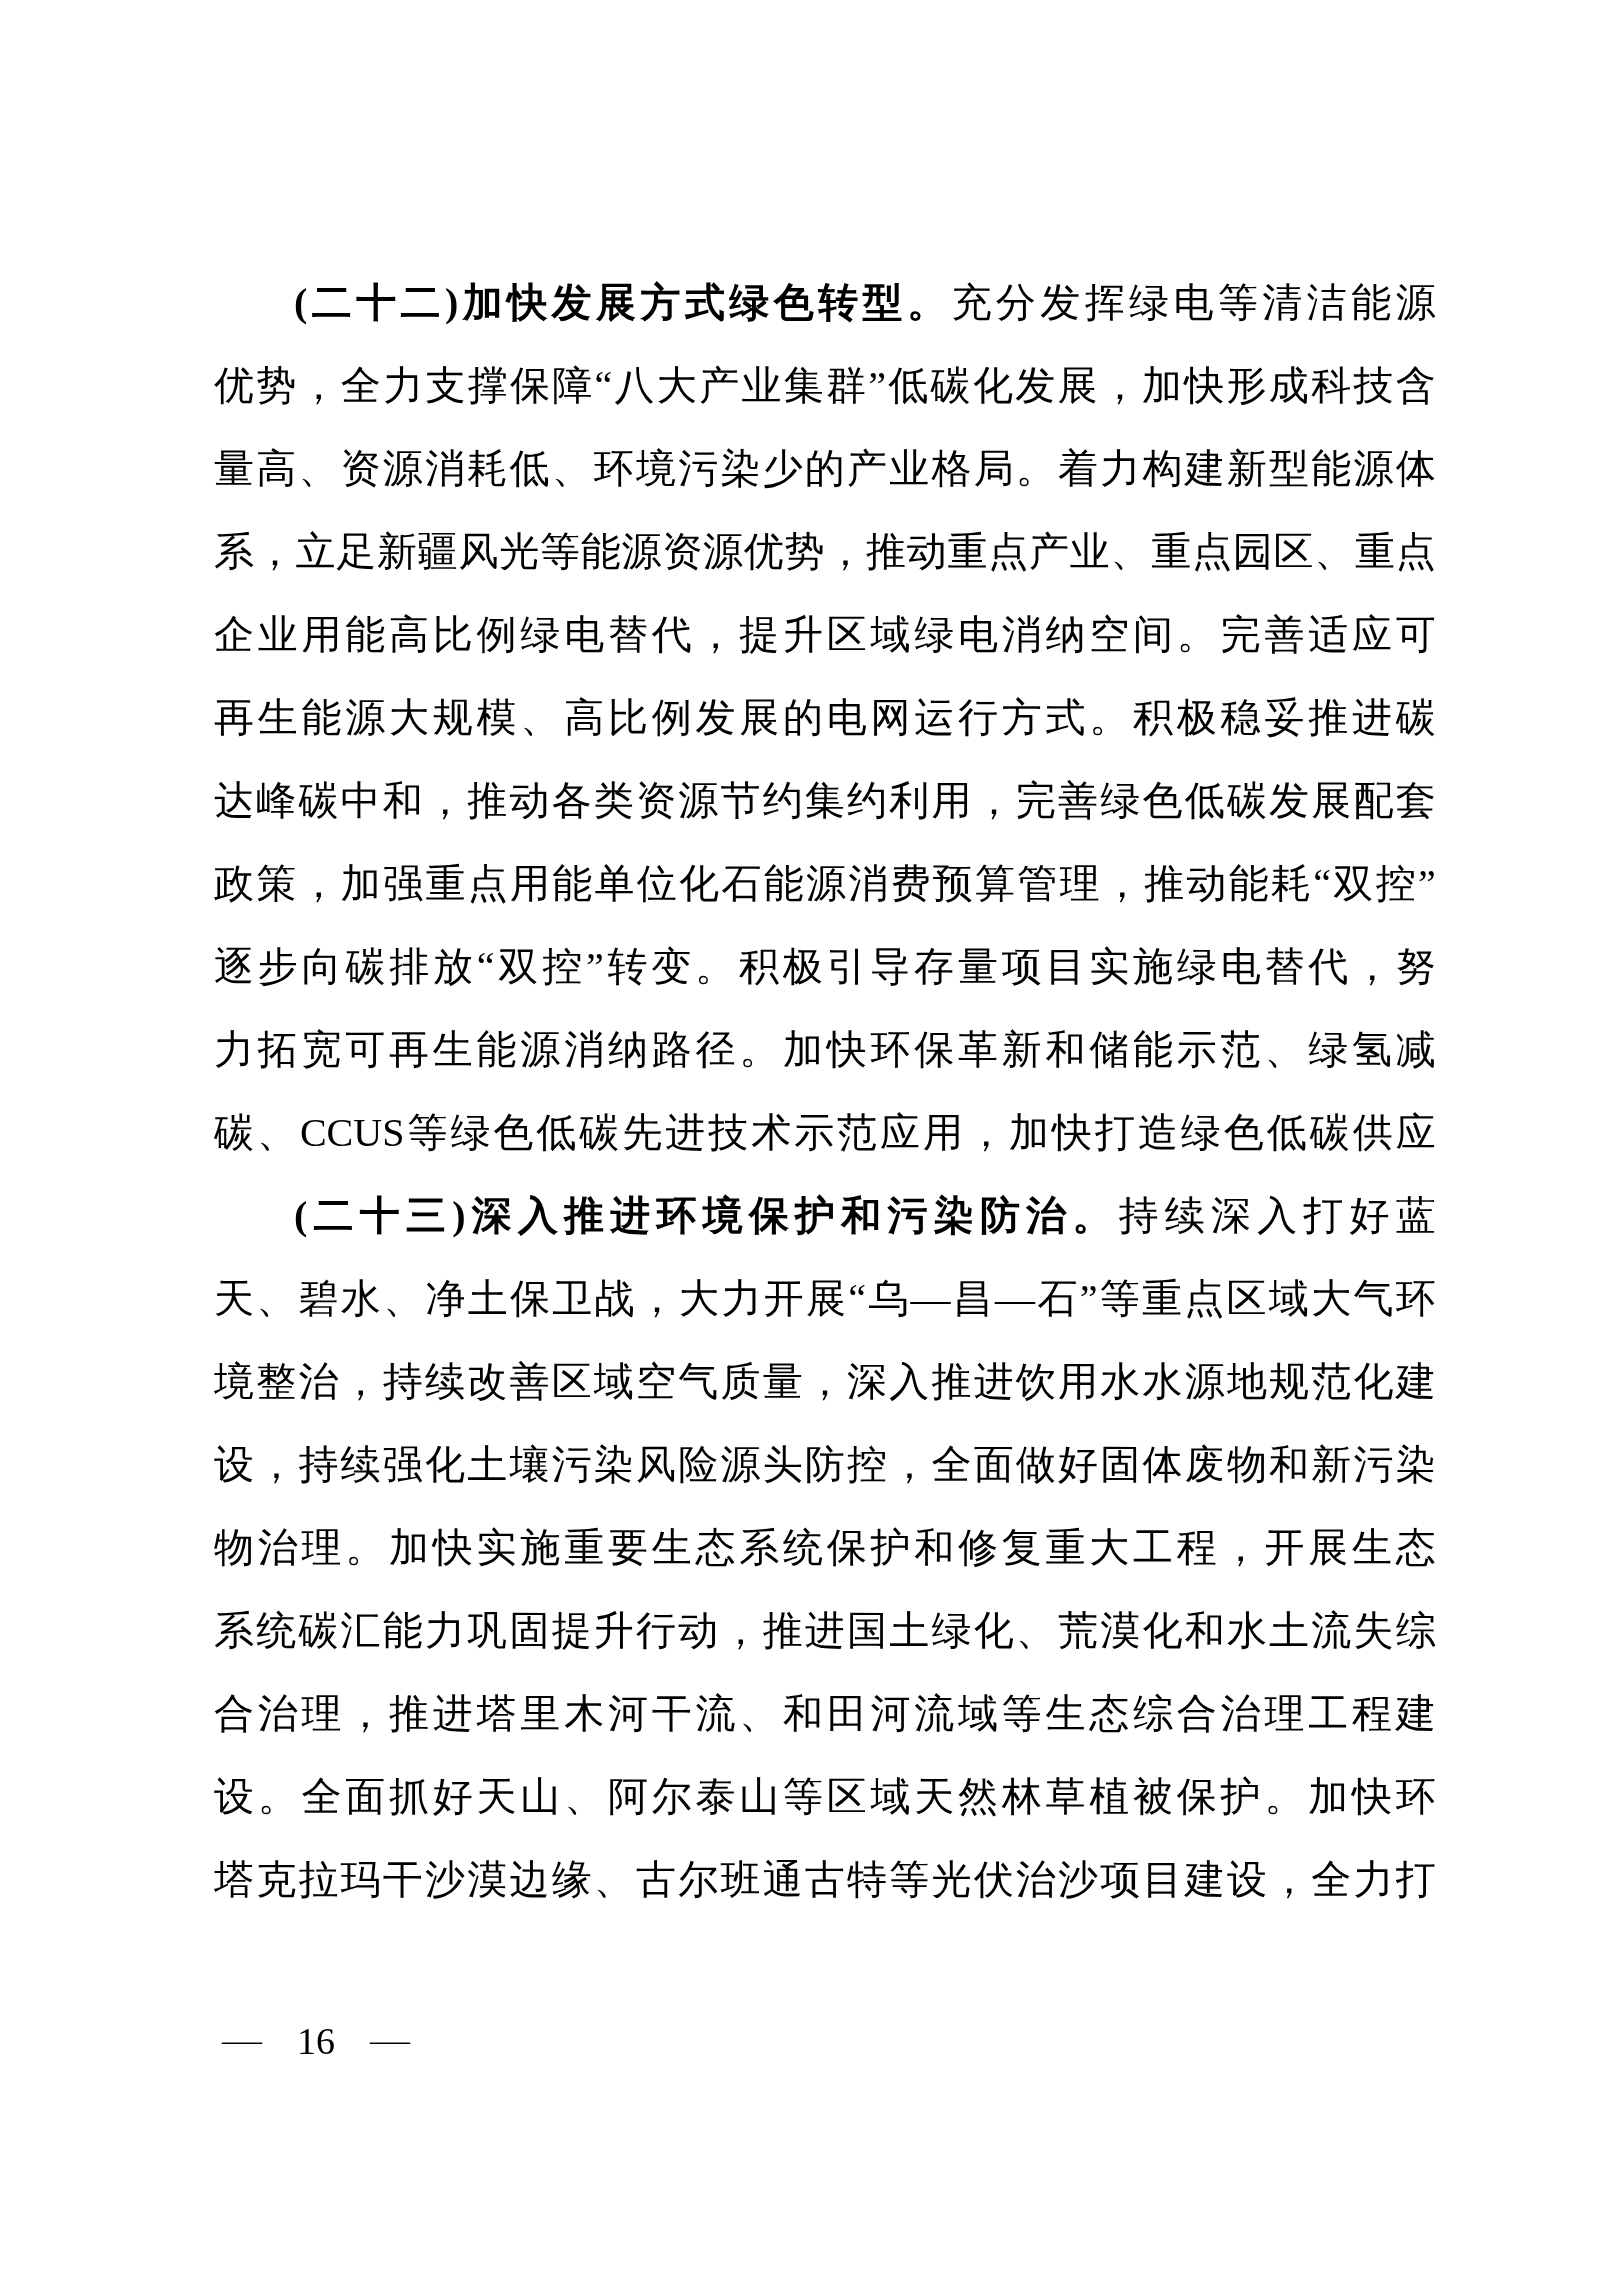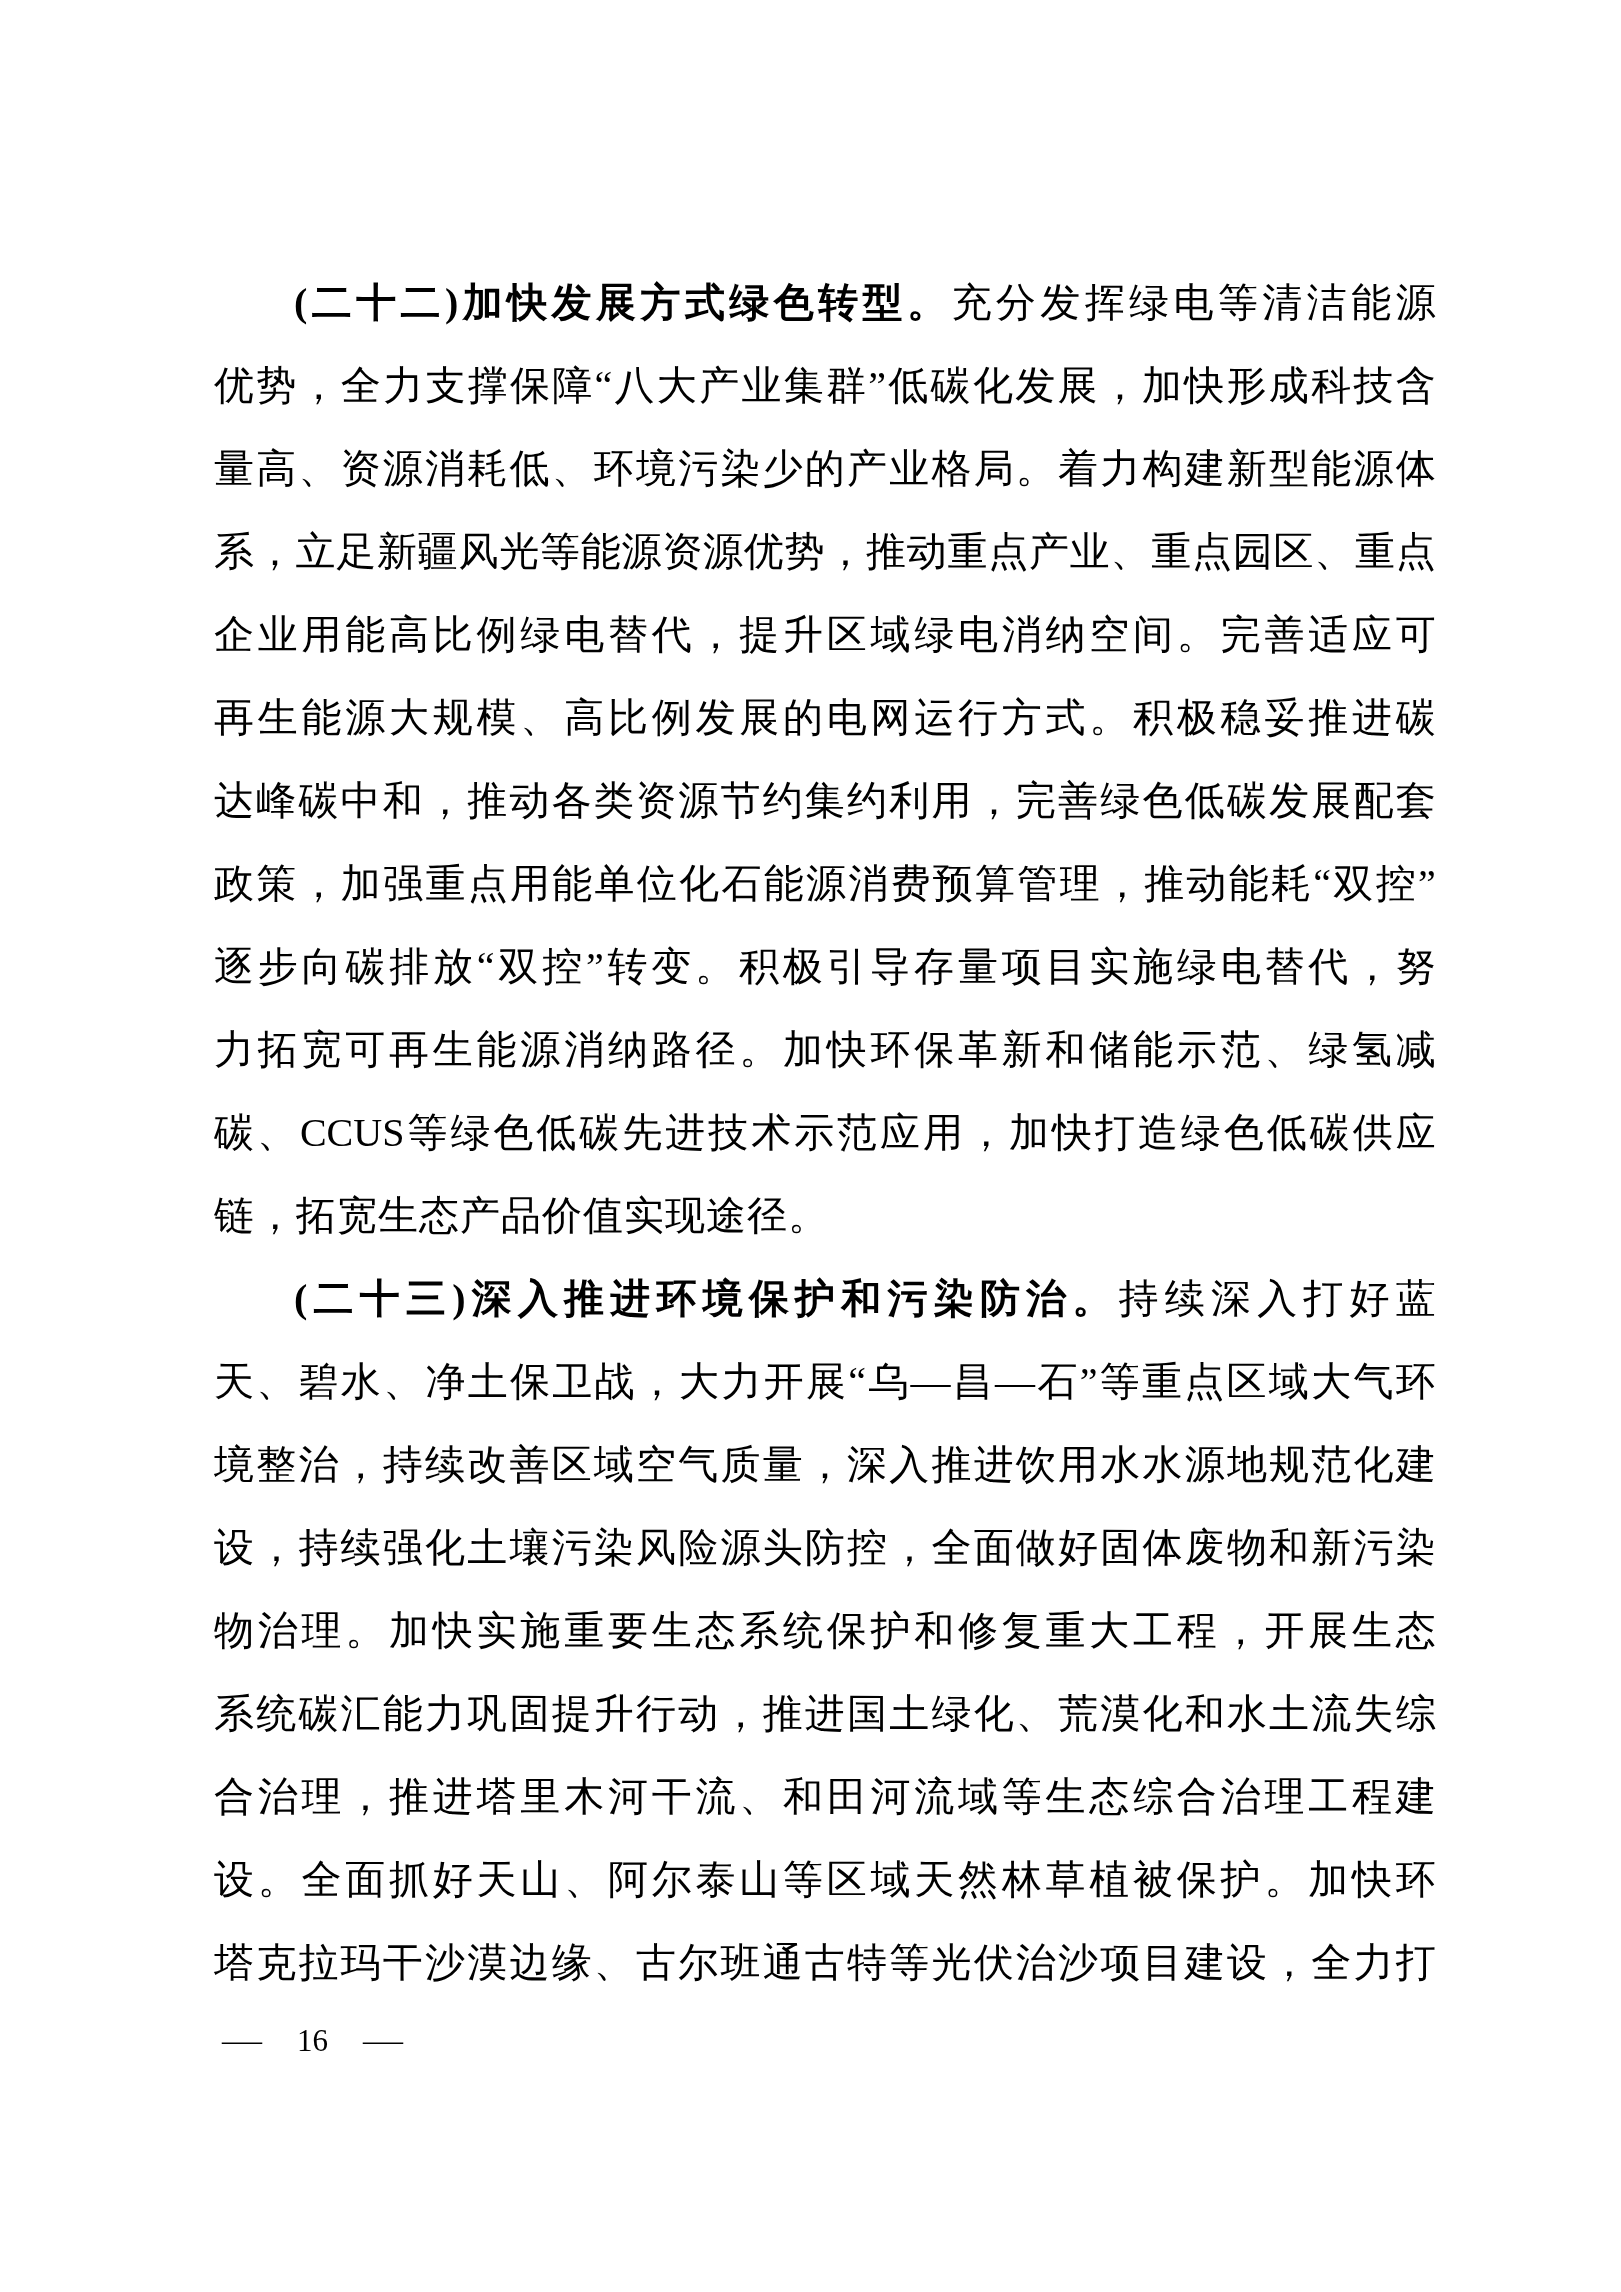--- a/index.html
+++ b/index.html
@@ -55,21 +55,21 @@
     align-items: center;
     gap: 39px;
     font-size: 32px;
     color: #000000;
   }
   .footer .dash {
     letter-spacing: 0;
     transform: scaleX(1.25);
   }
   .footer .num {
-    font-size: 31px;
+    font-size: 38px;
   }
 </style>
 </head>
 <body>
 
 <div class="page">
   <div class="content" id="content">
       <div class="line justified indent">
         <span class="bold">(</span>
         <span class="bold">二</span>
@@ -400,21 +400,20 @@
         <span>快</span>
         <span>打</span>
         <span>造</span>
         <span>绿</span>
         <span>色</span>
         <span>低</span>
         <span>碳</span>
         <span>供</span>
         <span>应</span>
       </div>
-      <div class="line plain"><span>链，拓宽生态产品价值实现途径。</span></div>
       <div class="line justified indent">
         <span class="bold">(</span>
         <span class="bold">二</span>
         <span class="bold">十</span>
         <span class="bold">三</span>
         <span class="bold">)</span>
         <span class="bold">深</span>
         <span class="bold">入</span>
         <span class="bold">推</span>
         <span class="bold">进</span>

